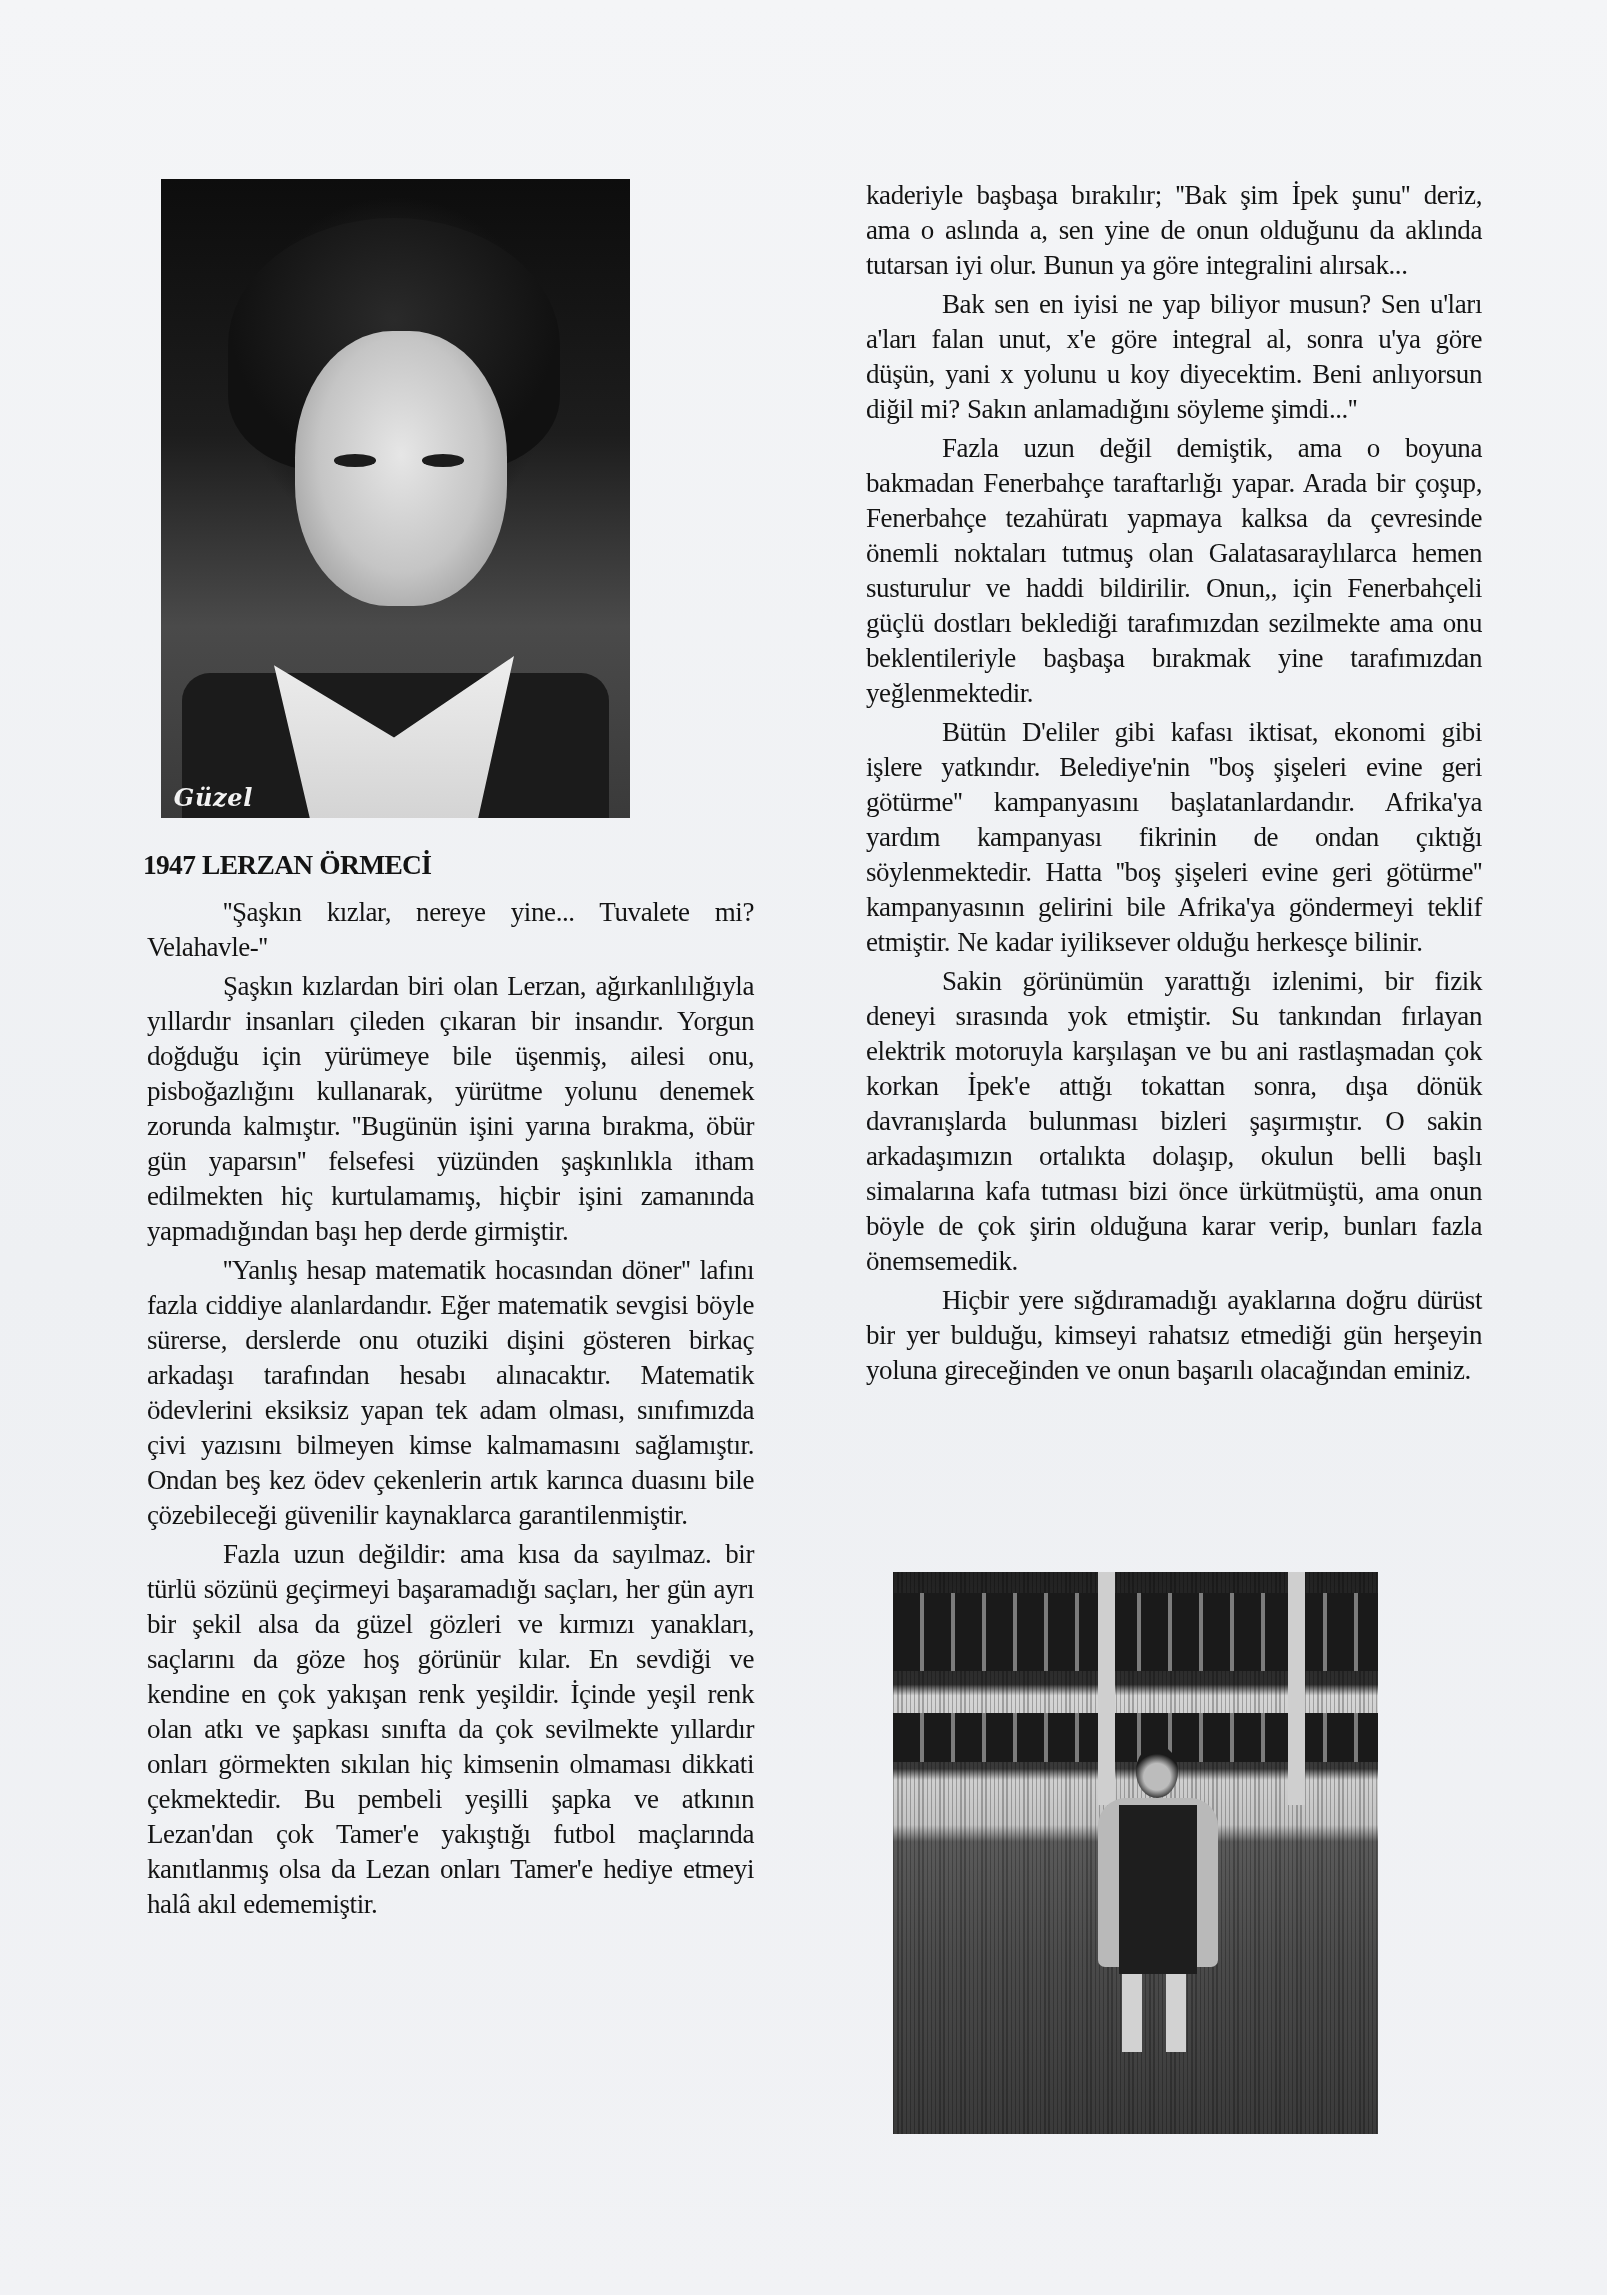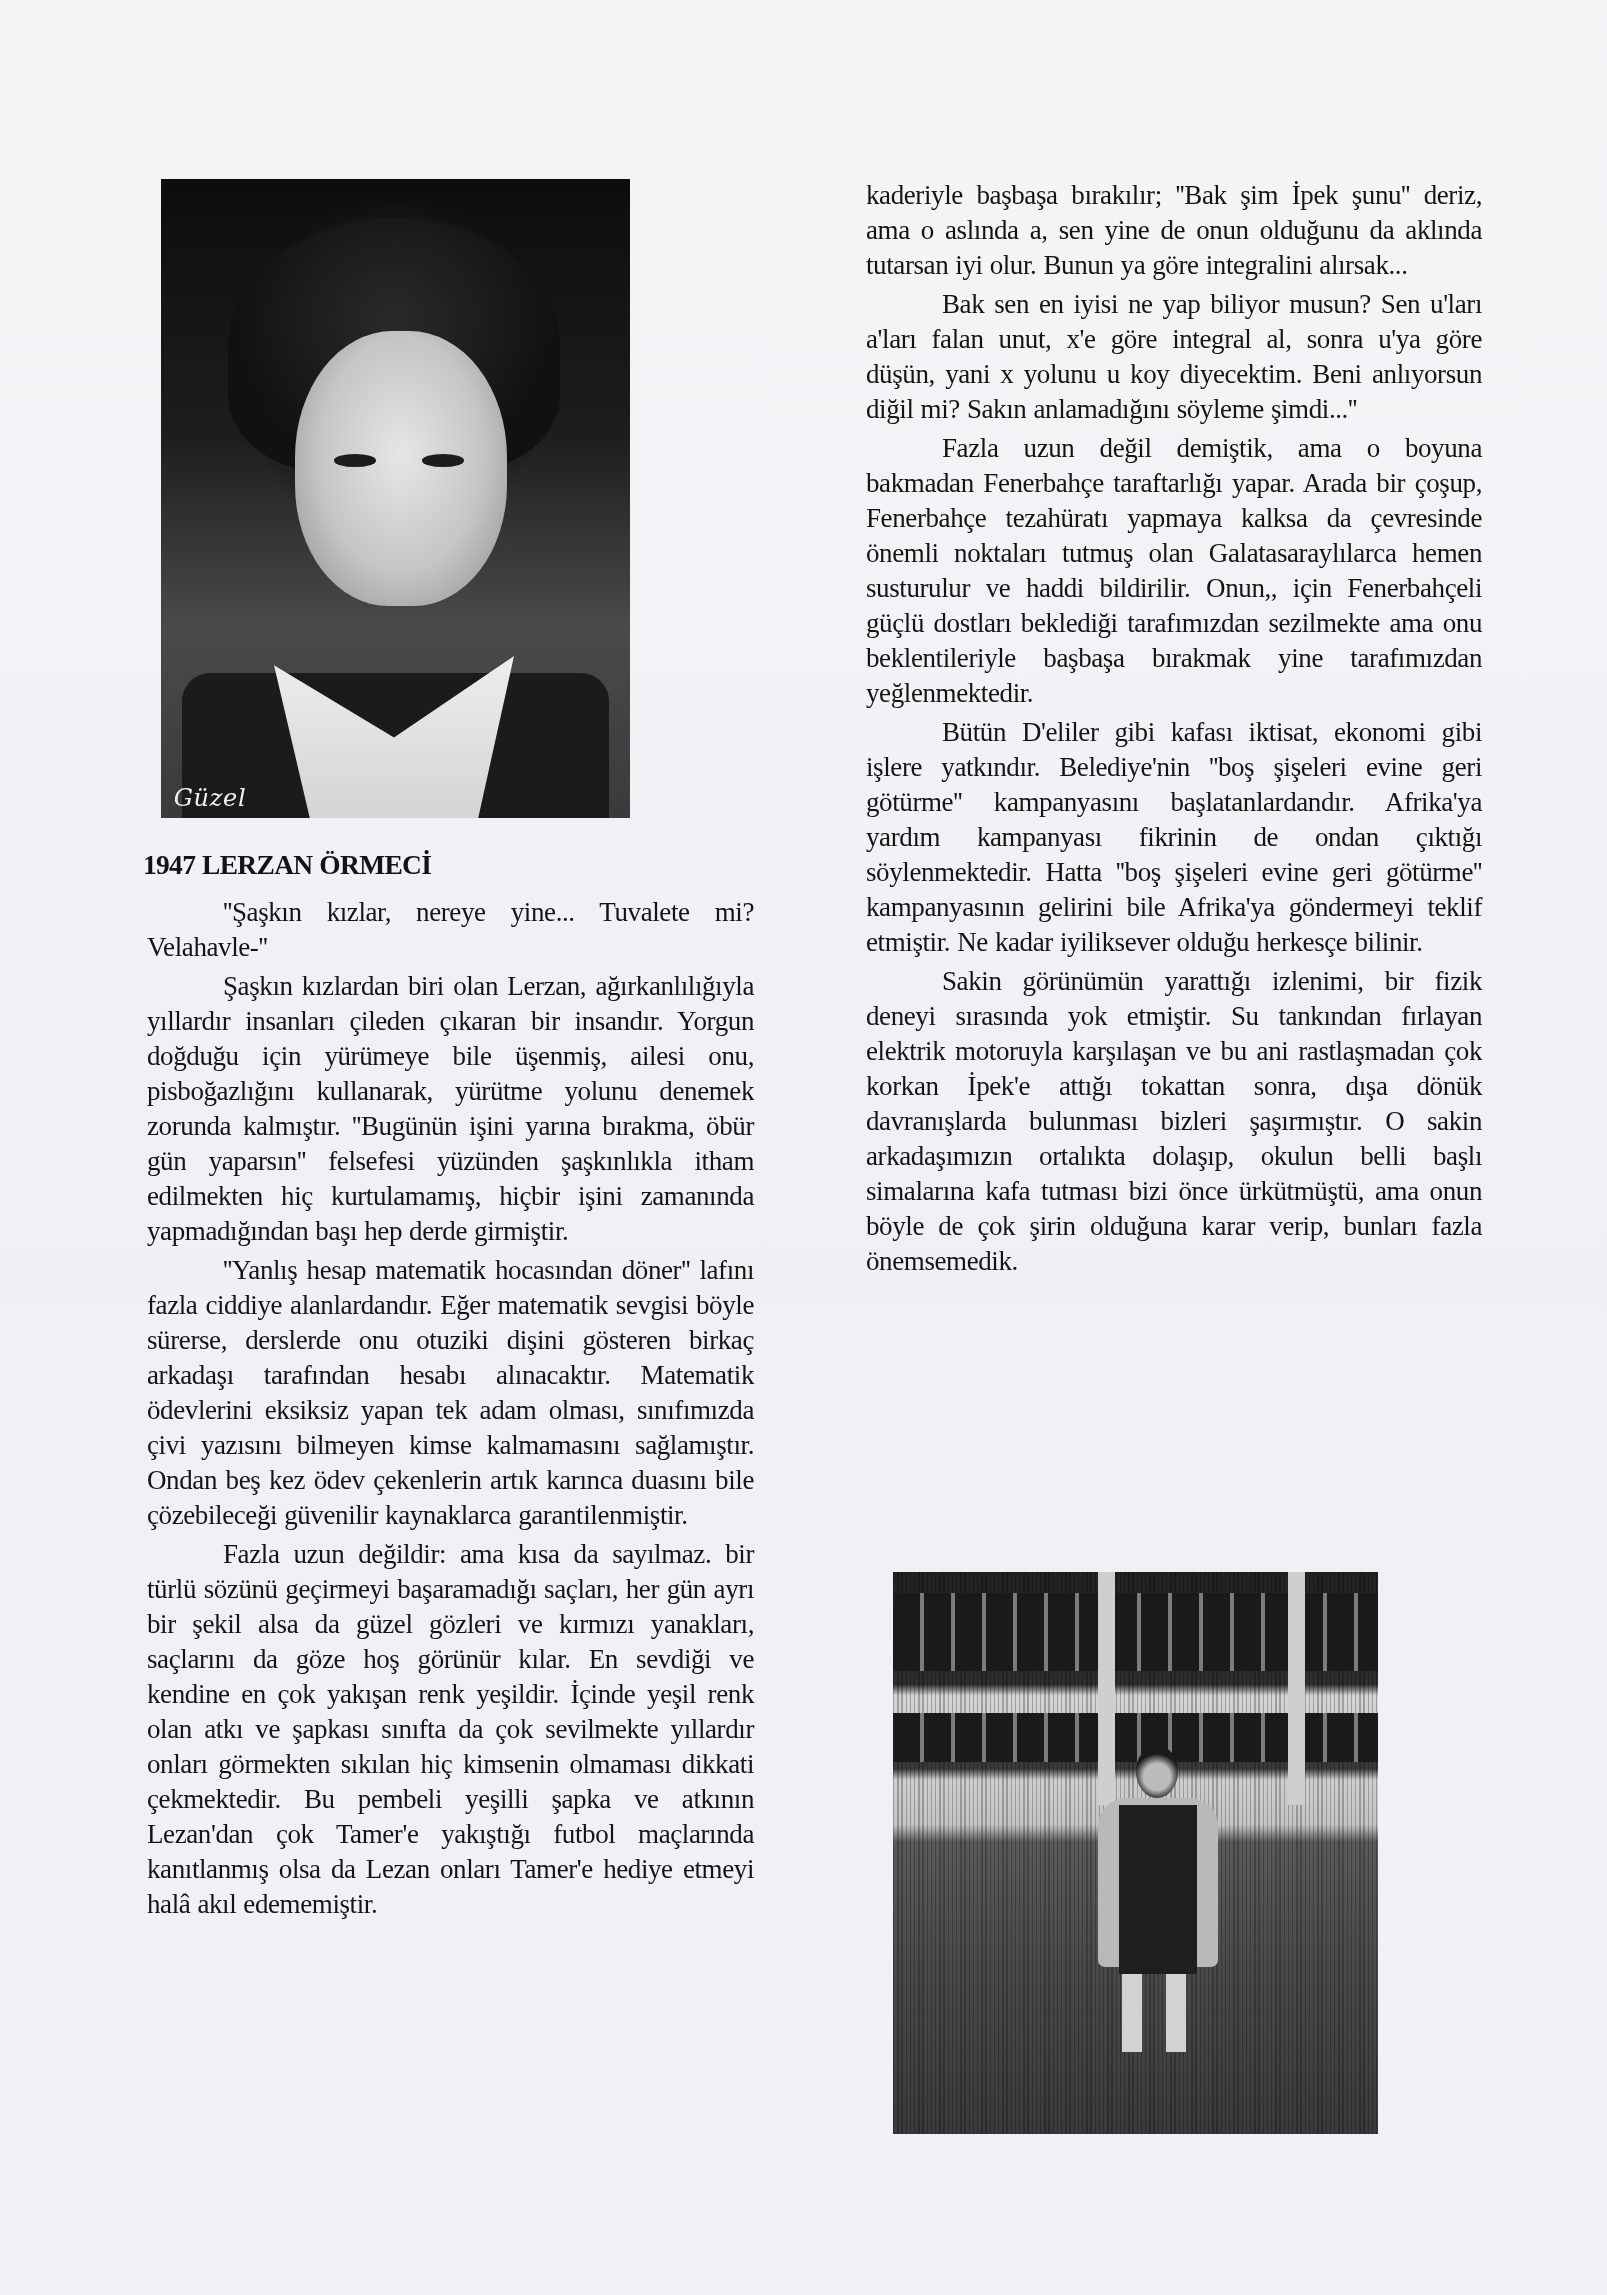--- a/index.html
+++ b/index.html
@@ -55,21 +55,21 @@
     position: absolute; left: 21px; top: 494px; width: 427px; height: 145px;
     background: #1b1b1b; border-radius: 28px 28px 0 0;
   }
   .portrait-collar {
     position: absolute; left: 113px; top: 459px; width: 240px; height: 181px;
     background: linear-gradient(180deg, #f0f0f0 0%, #d4d4d4 100%);
     clip-path: polygon(0 15%, 50% 55%, 100% 10%, 85% 100%, 15% 100%);
   }
   .photo-signature {
     position: absolute; left: 12.7px; bottom: 5.6px;
-    font-family: "DejaVu Serif", serif; font-style: italic; font-weight: normal;
+    font-family: "DejaVu Serif", serif; font-style: italic; font-weight: bold;
     font-size: 24px; color: #f2f2f2; letter-spacing: 0.7px;
   }
   .photo-school {
     left: 893px; top: 1572px; width: 485px; height: 562px;
     background:
       repeating-linear-gradient(90deg, rgba(0,0,0,0.25) 0 1.4px, rgba(0,0,0,0) 1.4px 4.2px),
       linear-gradient(180deg, #222 0%, #2e2e2e 20%, #d5d5d5 22%, #d0d0d0 26%, #333 28%, #3a3a3a 35%, #cfcfcf 37%, #c4c4c4 45%, #5a5a5a 48%, #4a4a4a 70%, #3a3a3a 100%);
   }
   .school-window-band {
     position: absolute; left: 0; width: 100%;
@@ -115,20 +115,21 @@
   <p class="indent">''Yanlış hesap matematik hocasından döner'' lafını fazla ciddiye alanlardandır. Eğer matematik sevgisi böyle sürerse, derslerde onu otuziki dişini gösteren birkaç arkadaşı tarafından hesabı alınacaktır. Matematik ödevlerini eksiksiz yapan tek adam olması, sınıfımızda çivi yazısını bilmeyen kimse kalmamasını sağlamıştır. Ondan beş kez ödev çekenlerin artık karınca duasını bile çözebileceği güvenilir kaynaklarca garantilenmiştir.</p>
   <p class="indent">Fazla uzun değildir: ama kısa da sayılmaz. bir türlü sözünü geçirmeyi başaramadığı saçları, her gün ayrı bir şekil alsa da güzel gözleri ve kırmızı yanakları, saçlarını da göze hoş görünür kılar. En sevdiği ve kendine en çok yakışan renk yeşildir. İçinde yeşil renk olan atkı ve şapkası sınıfta da çok sevilmekte yıllardır onları görmekten sıkılan hiç kimsenin olmaması dikkati çekmektedir. Bu pembeli yeşilli şapka ve atkının Lezan'dan çok Tamer'e yakıştığı futbol maçlarında kanıtlanmış olsa da Lezan onları Tamer'e hediye etmeyi halâ akıl edememiştir.</p>
 </div>
 
 <div class="col col-right">
   <p>kaderiyle başbaşa bırakılır; ''Bak şim İpek şunu'' deriz, ama o aslında a, sen yine de onun olduğunu da aklında tutarsan iyi olur. Bunun ya göre integralini alırsak...</p>
   <p class="indent">Bak sen en iyisi ne yap biliyor musun? Sen u'ları a'ları falan unut, x'e göre integral al, sonra u'ya göre düşün, yani x yolunu u koy diyecektim. Beni anlıyorsun diğil mi? Sakın anlamadığını söyleme şimdi...''</p>
   <p class="indent">Fazla uzun değil demiştik, ama o boyuna bakmadan Fenerbahçe taraftarlığı yapar. Arada bir çoşup, Fenerbahçe tezahüratı yapmaya kalksa da çevresinde önemli noktaları tutmuş olan Galatasaraylılarca hemen susturulur ve haddi bildirilir. Onun,, için Fenerbahçeli güçlü dostları beklediği tarafımızdan sezilmekte ama onu beklentileriyle başbaşa bırakmak yine tarafımızdan yeğlenmektedir.</p>
   <p class="indent">Bütün D'eliler gibi kafası iktisat, ekonomi gibi işlere yatkındır. Belediye'nin ''boş şişeleri evine geri götürme'' kampanyasını başlatanlardandır. Afrika'ya yardım kampanyası fikrinin de ondan çıktığı söylenmektedir. Hatta ''boş şişeleri evine geri götürme'' kampanyasının gelirini bile Afrika'ya göndermeyi teklif etmiştir. Ne kadar iyiliksever olduğu herkesçe bilinir.</p>
   <p class="indent">Sakin görünümün yarattığı izlenimi, bir fizik deneyi sırasında yok etmiştir. Su tankından fırlayan elektrik motoruyla karşılaşan ve bu ani rastlaşmadan çok korkan İpek'e attığı tokattan sonra, dışa dönük davranışlarda bulunması bizleri şaşırmıştır. O sakin arkadaşımızın ortalıkta dolaşıp, okulun belli başlı simalarına kafa tutması bizi önce ürkütmüştü, ama onun böyle de çok şirin olduğuna karar verip, bunları fazla önemsemedik.</p>
+  <p class="indent">Hiçbir yere sığdıramadığı ayaklarına doğru dürüst bir yer bulduğu, kimseyi rahatsız etmediği gün herşeyin yoluna gireceğinden ve onun başarılı olacağından eminiz.</p>
 </div>
 
 <div class="photo photo-school">
   <div class="school-window-band" style="top:21px;height:78px;"></div>
   <div class="school-window-band" style="top:141px;height:49px;"></div>
   <div class="school-pillar" style="left:205px;"></div>
   <div class="school-pillar" style="left:395px;"></div>
   <div class="school-figure-coat"></div>
   <div class="school-figure-dress"></div>
   <div class="school-figure-head"></div>

